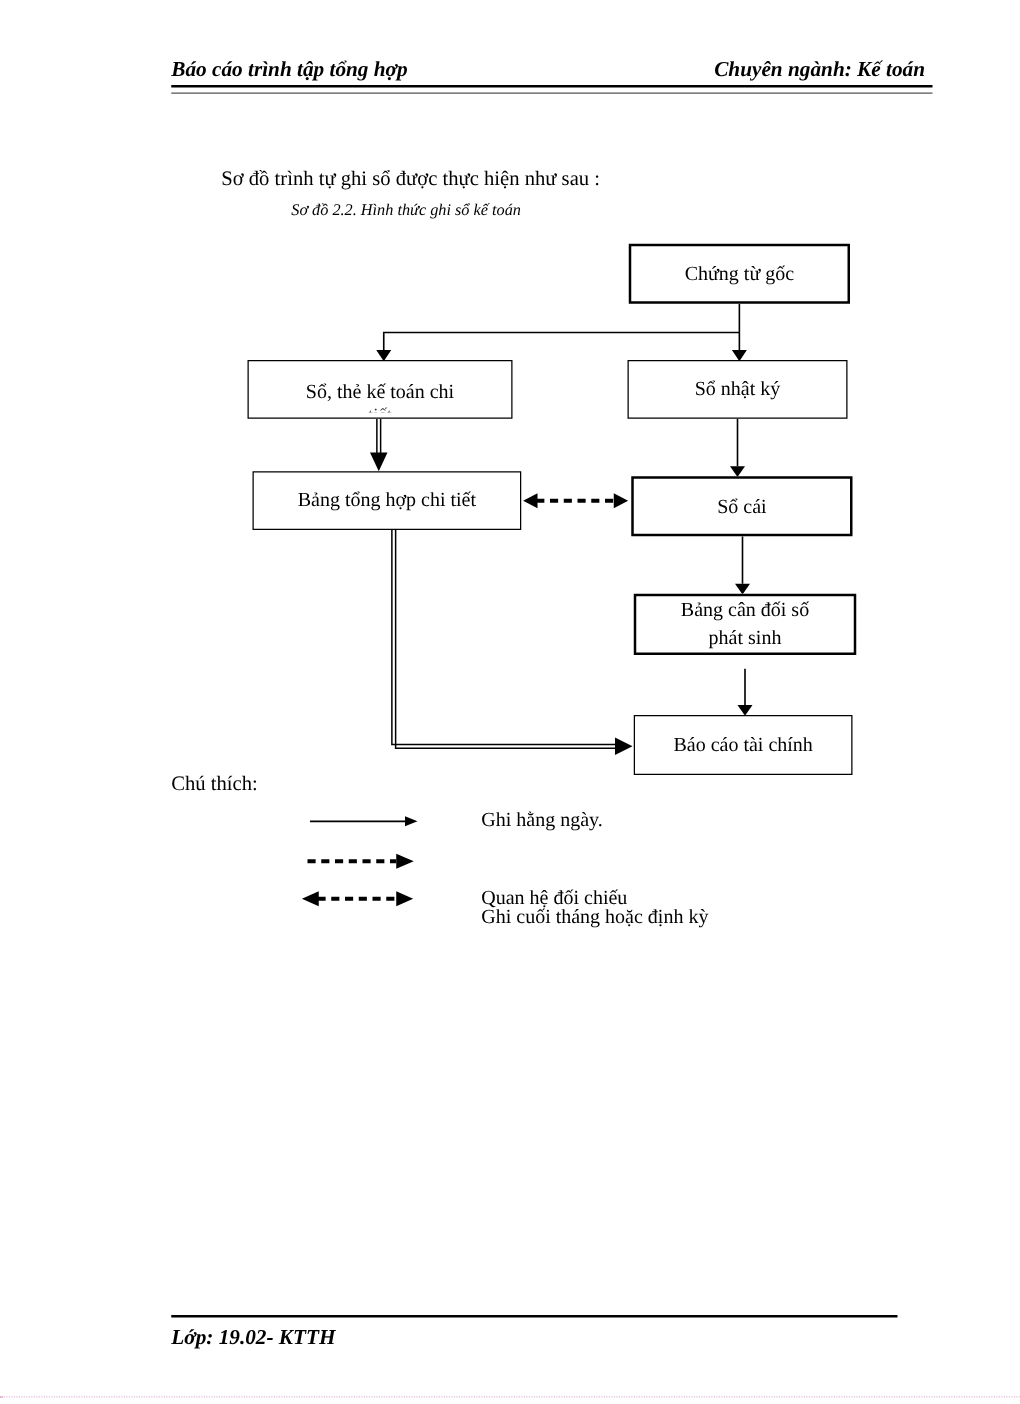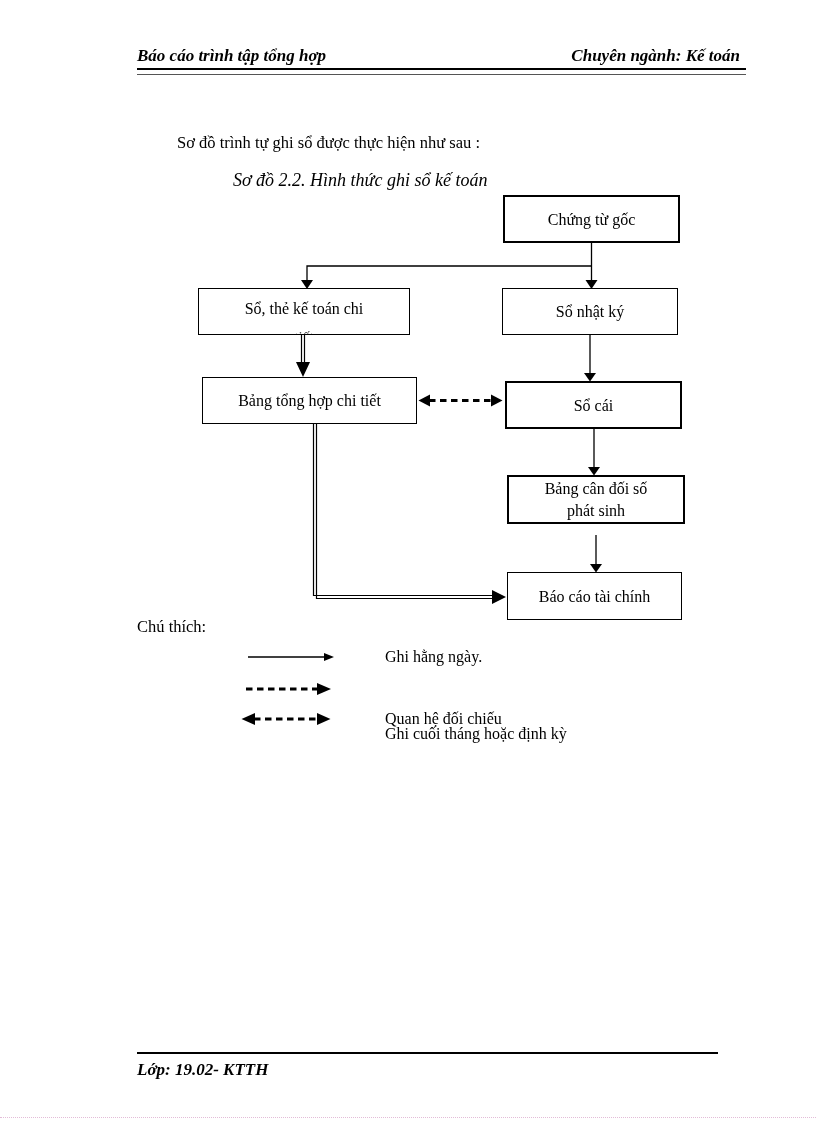--- a/index.html
+++ b/index.html
@@ -34,33 +34,33 @@
   #page-edge{
     position:absolute;left:0;top:1117px;width:816px;height:0;
     border-top:1px dotted #e3bcd8;
   }
   
   #intro{
     position:absolute;left:177px;top:133px;
     font-size:16.5px;line-height:20px;white-space:nowrap;
   }
   #caption{
-    position:absolute;left:233px;top:170px;
-    font-size:18px;font-style:italic;line-height:20px;white-space:nowrap;
+    position:absolute;left:233px;top:158px;
+    font-size:13px;font-style:italic;line-height:20px;white-space:nowrap;
   }
   
   .box{
     position:absolute;box-sizing:border-box;
     border:1.5px solid #000;background:#fff;
     display:flex;align-items:center;justify-content:center;
     flex-direction:column;text-align:center;
     font-size:16px;line-height:21px;overflow:hidden;
   }
   #b-chung-tu-goc   {left:503px;top:195px;width:177px;height:48px;border-width:2px;}
-  #b-so-the         {left:198px;top:288px;width:212px;height:47px;justify-content:space-between;padding-top:9px;}
+  #b-so-the         {left:198px;top:288px;width:212px;height:47px;justify-content:center;padding-top:9px;}
   #b-so-nhat-ky     {left:502px;top:288px;width:176px;height:47px;}
   #b-bang-tong-hop  {left:202px;top:377px;width:215px;height:47px;}
   #b-so-cai         {left:505px;top:381px;width:177px;height:48px;border-width:2px;}
   #b-bang-can-doi   {left:507px;top:475px;width:178px;height:49px;border-width:2px;line-height:22px;}
   #b-bao-cao        {left:507px;top:572px;width:175px;height:48px;}
   .clip2{
     height:6px;overflow:hidden;font-size:15px;line-height:19px;opacity:.75;
   }
   
   #legend-title{

